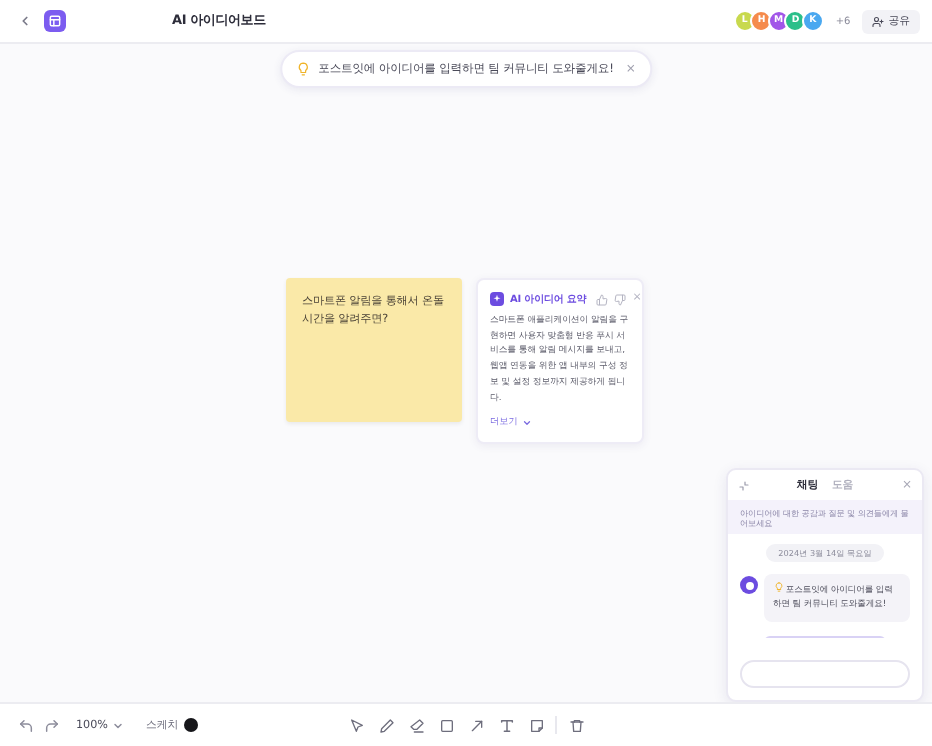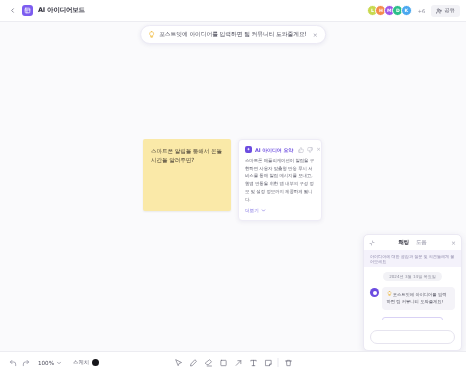--- a/index.html
+++ b/index.html
@@ -47,20 +47,21 @@
     display: flex; align-items: center; justify-content: center;
     flex: 0 0 auto;
     margin-right: 5px;
   }
   .board-title {
     font-size: 6.5px;
     color: #2d2d3a;
     font-weight: bold;
     letter-spacing: -0.2px;
     white-space: nowrap;
+    margin-left: 48px;
   }
   .topbar-right {
     margin-left: auto;
     display: flex;
     align-items: center;
     gap: 3px;
   }
   .avatars { display: flex; align-items: center; }
   .avatar {
     width: 11px; height: 11px;

